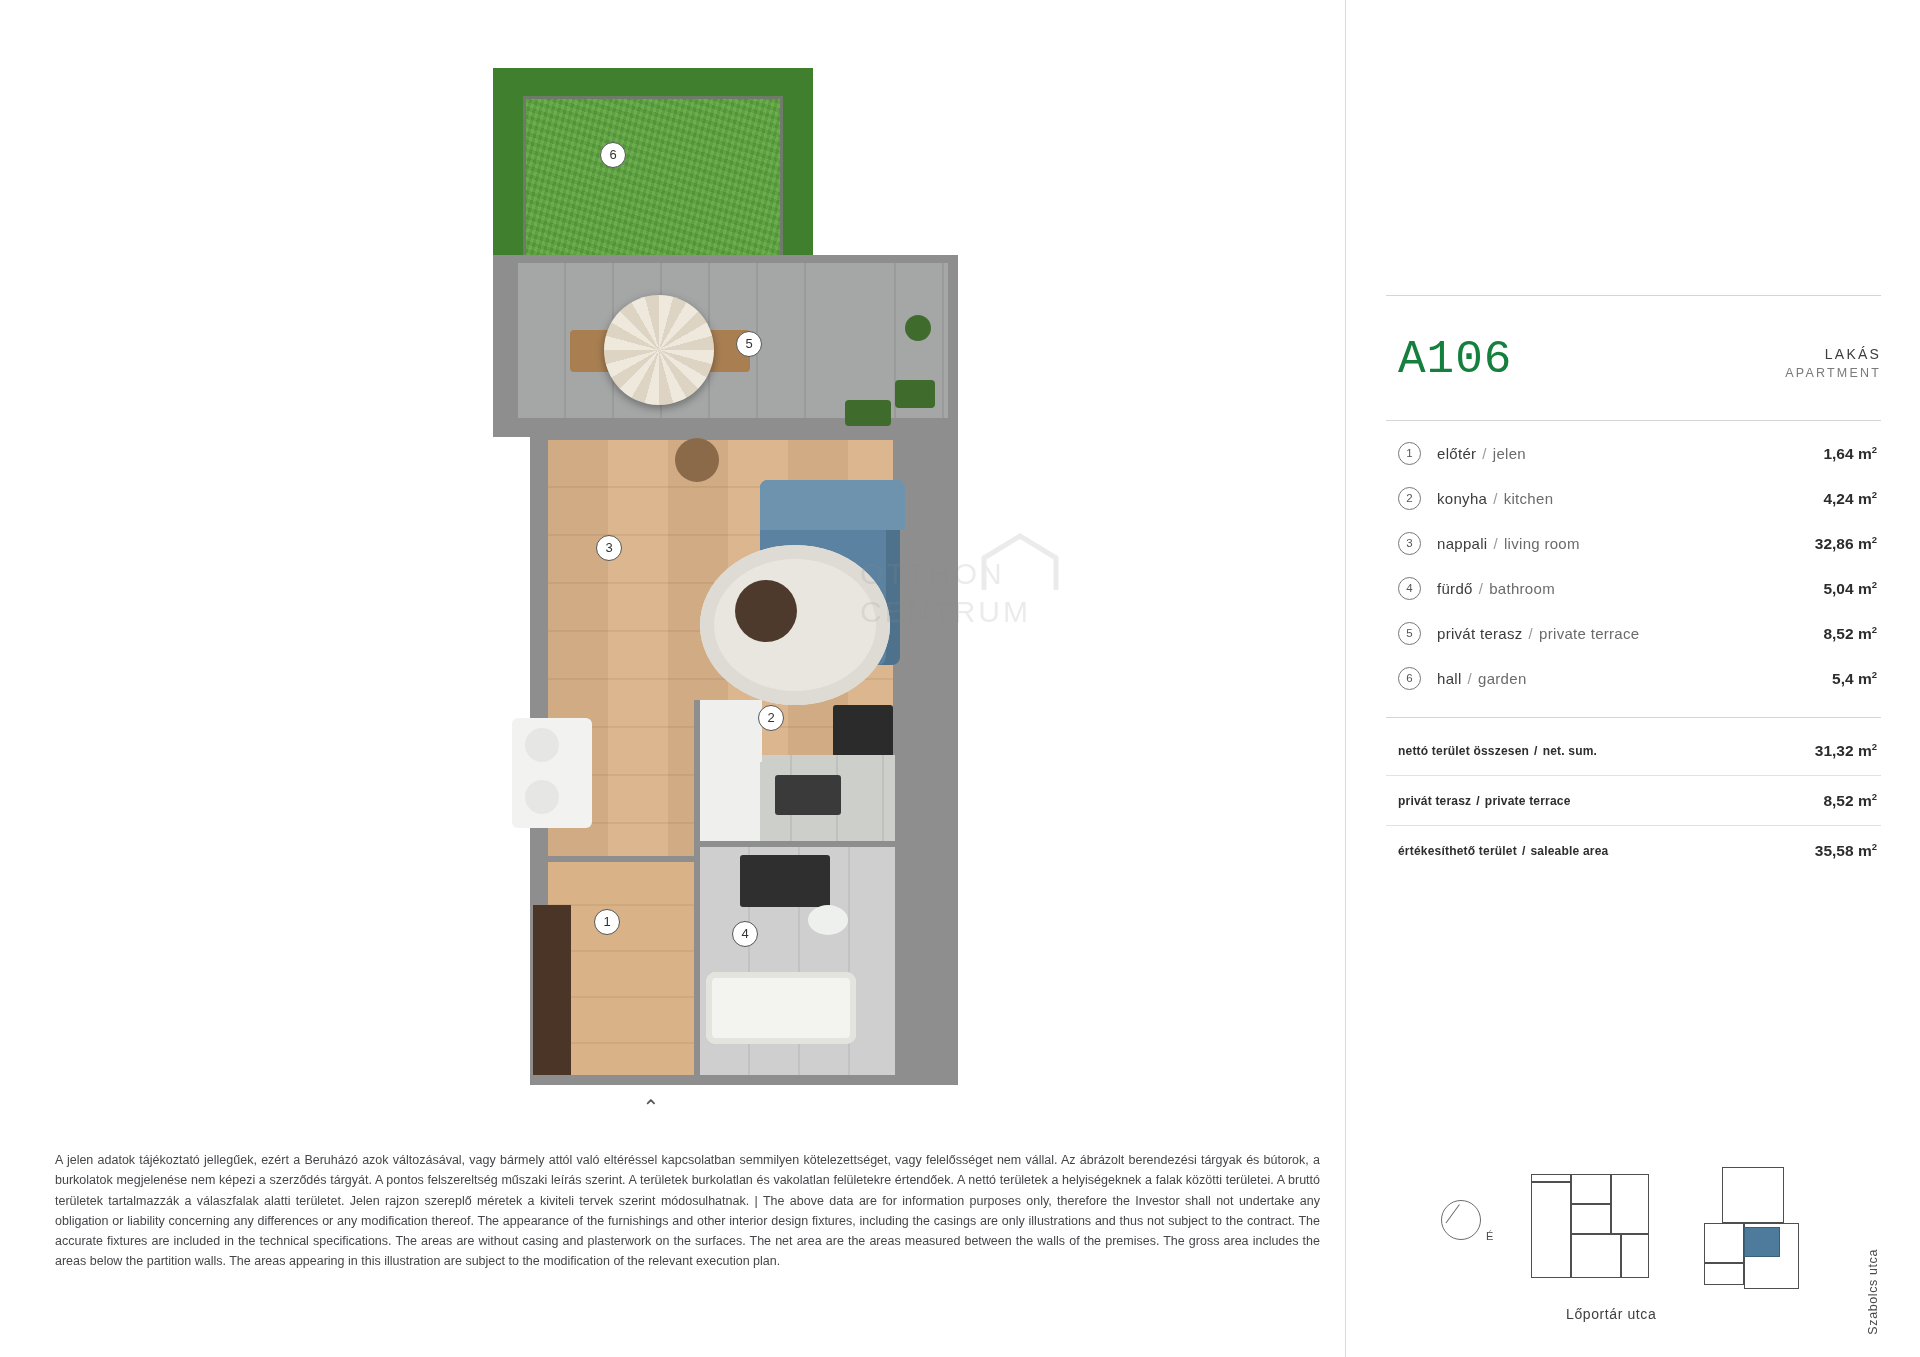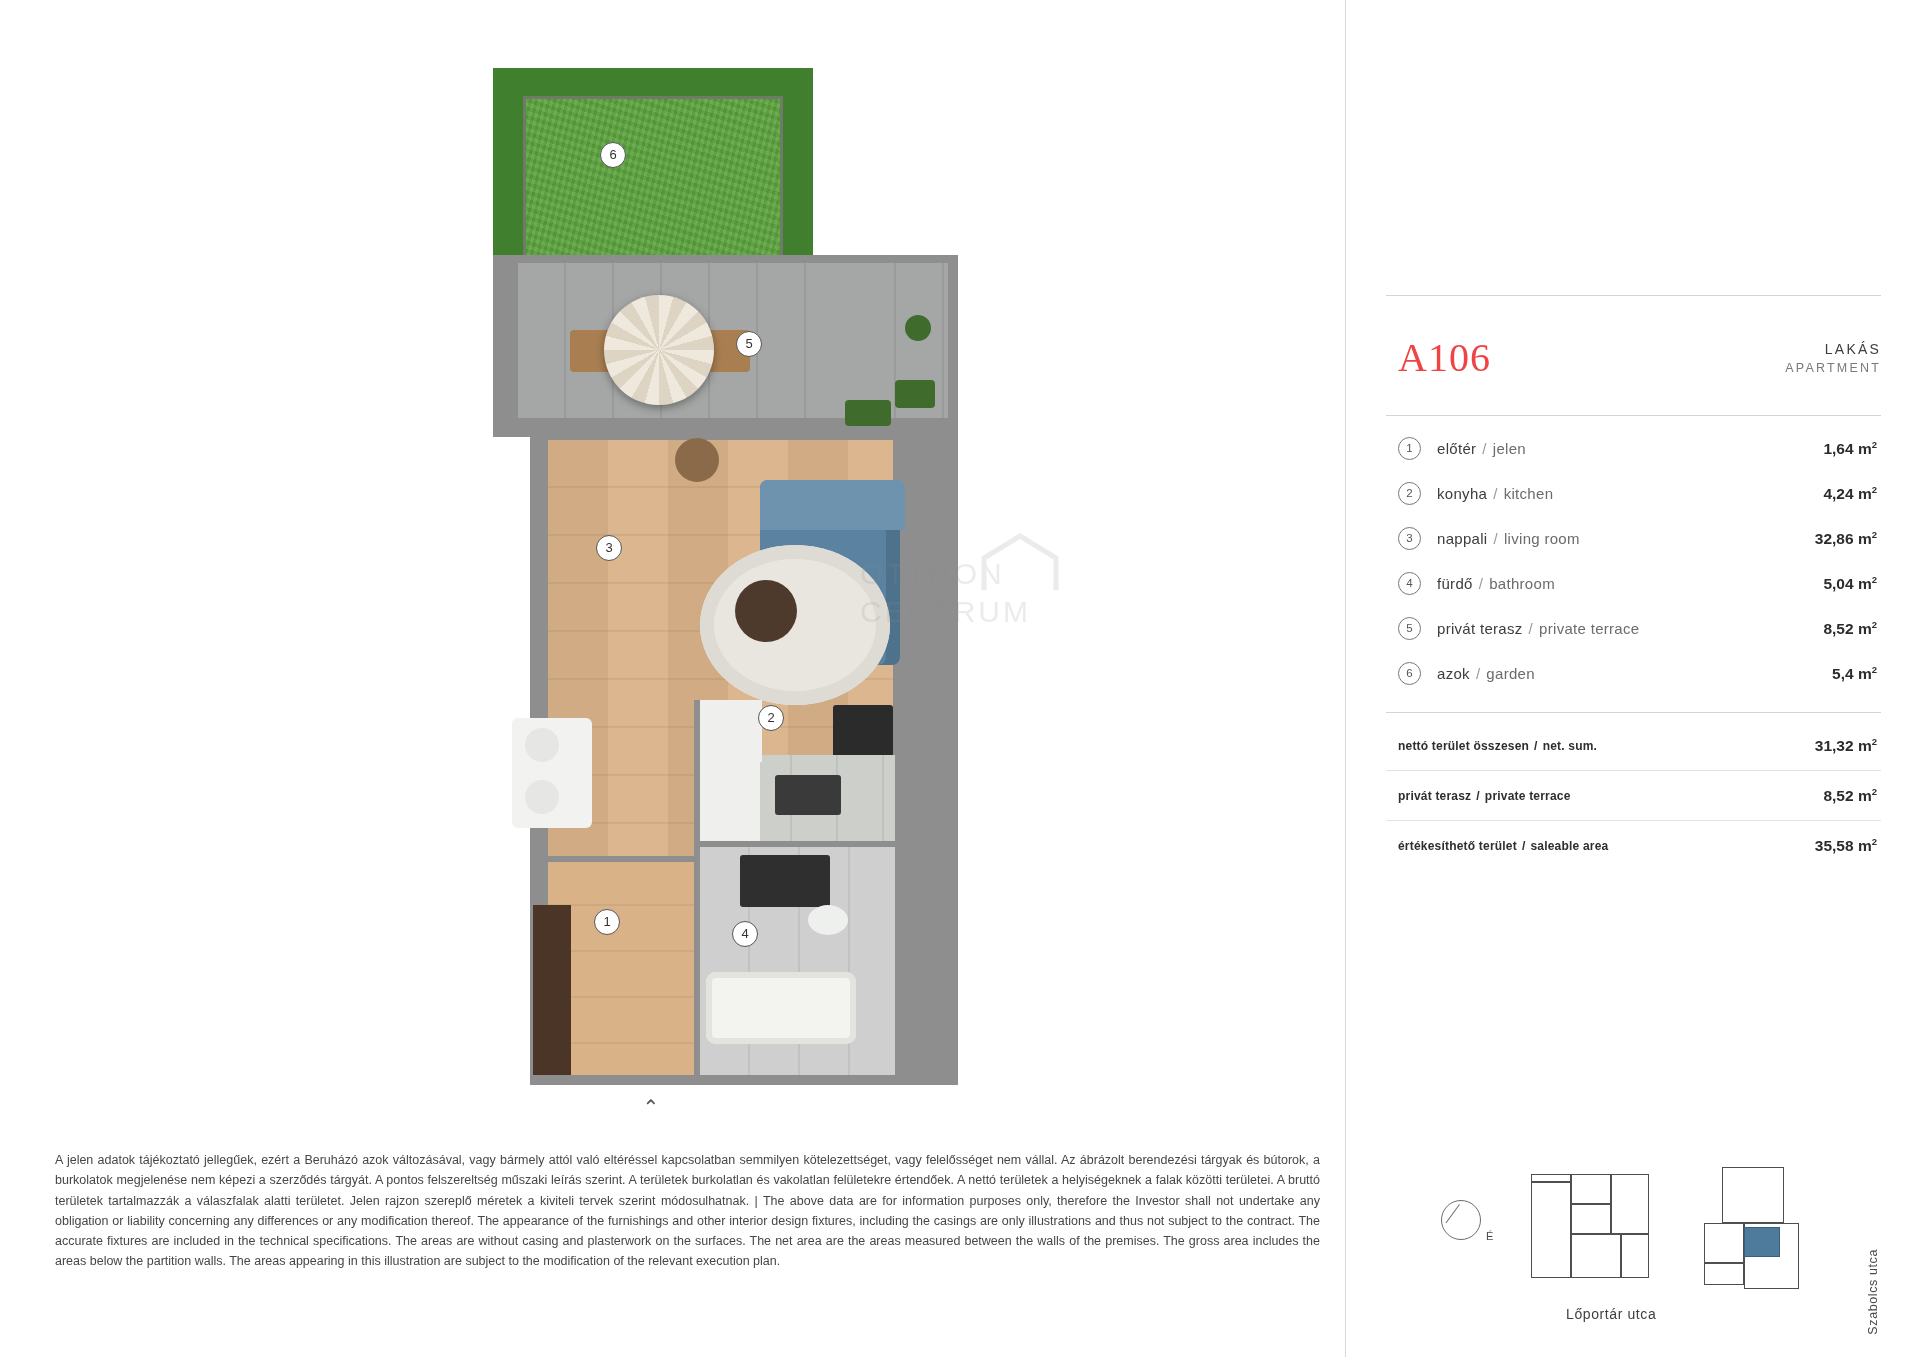--- a/index.html
+++ b/index.html
@@ -279,25 +279,25 @@
   .rp-inner { position: absolute; left: 40px; top: 0; width: 495px; height: 100%; }
   .rp-divider { height: 1px; background: #d5d5d5; }
 
   .title-row {
     display: flex;
     align-items: flex-end;
     justify-content: space-between;
     padding: 38px 0 34px 12px;
   }
   .apt-code {
-    font-size: 40px;
+    font-size: 46px;
     font-weight: 400;
     letter-spacing: 1px;
-    color: #ef4444;
-    font-family: Liberation Serif, serif;
+    color: #15803d;
+    font-family: Liberation Mono, monospace;
   }
   .apt-sub { text-align: right; padding-bottom: 6px; }
   .apt-sub .hu { font-size: 14px; letter-spacing: 2.2px; color: #3d3d3d; }
   .apt-sub .en { font-size: 12.5px; letter-spacing: 2.2px; color: #7a7a7a; margin-top: 4px; }
 
   .room-list { padding: 10px 0 16px 0; }
   .room-row {
     display: flex;
     align-items: center;
     padding: 11px 4px 11px 12px;
@@ -518,21 +518,21 @@
           <div class="room-num">5</div>
           <div class="room-name">
             <span>privát terasz</span><span class="sep">/</span><span class="en">private terrace</span>
           </div>
           <div class="room-area"><span>8,52 m</span><sup>2</sup></div>
         </div>
 
         <div class="room-row">
           <div class="room-num">6</div>
           <div class="room-name">
-            <span>azok</span><span class="sep">/</span><span class="en">garden</span>
+            <span>hall</span><span class="sep">/</span><span class="en">garden</span>
           </div>
           <div class="room-area"><span>5,4 m</span><sup>2</sup></div>
         </div>
 
       </div>
 
       <div class="rp-divider"></div>
 
       <div class="sum-list">
 

